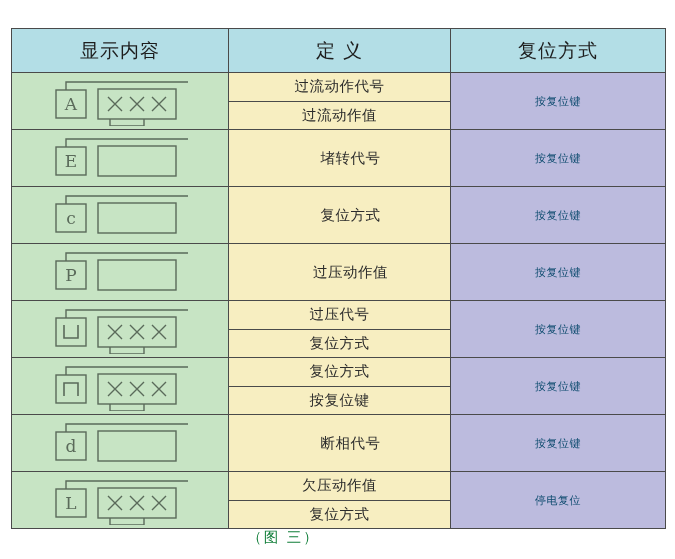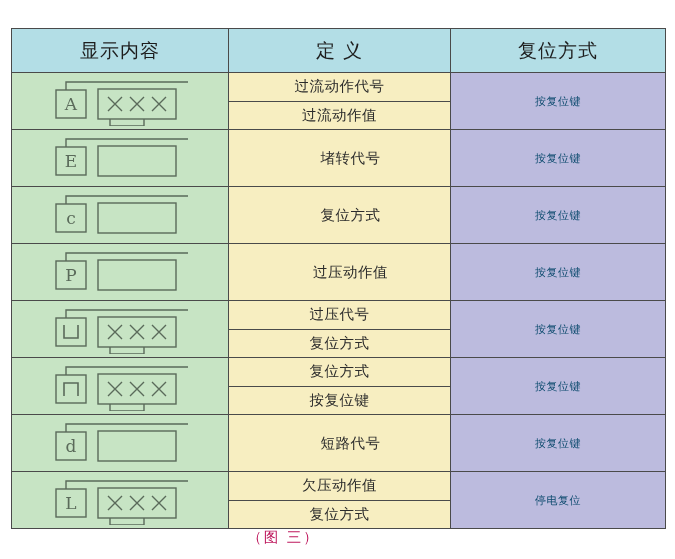--- a/index.html
+++ b/index.html
@@ -86,21 +86,21 @@
   .glyph svg { display: block; }
 
   
   .caption {
     position: absolute;
     left: 0;
     top: 528px;
     width: 567px;
     text-align: center;
     font-size: 14.5px;
-    color: #be185d;
+    color: #15803d;
     letter-spacing: 2px;
   }
 </style>
 </head>
 <body>
 
 <div id="page">
 
   <table class="spec">
     <colgroup>
@@ -228,21 +228,21 @@
           <td class="cell-display" rowspan="1">
             <div class="glyph">
               <svg width="180" height="50" viewBox="0 0 180 50" xmlns="http://www.w3.org/2000/svg">
                 <path d="M 36 14 L 36 6 L 158 6" fill="none" stroke="#5a6a5a" stroke-width="1.4"></path>
                 <rect x="26" y="14" width="30" height="28" fill="none" stroke="#5a6a5a" stroke-width="1.4"></rect>
                 <rect x="68" y="13" width="78" height="30" fill="none" stroke="#5a6a5a" stroke-width="1.4"></rect>
                 <text x="41" y="34" font-family="DejaVu Serif, Liberation Serif, serif" font-size="17" fill="#5a6a5a" text-anchor="middle">d</text>
               </svg>
             </div>
           </td>
-          <td class="cell-def tall">短路代号</td>
+          <td class="cell-def tall">断相代号</td>
           <td class="cell-reset" rowspan="1">按复位键</td>
         </tr>
         <tr>
           <td class="cell-display" rowspan="2">
             <div class="glyph">
               <svg width="180" height="50" viewBox="0 0 180 50" xmlns="http://www.w3.org/2000/svg">
                 <path d="M 36 14 L 36 6 L 158 6" fill="none" stroke="#5a6a5a" stroke-width="1.4"></path>
                 <rect x="26" y="14" width="30" height="28" fill="none" stroke="#5a6a5a" stroke-width="1.4"></rect>
                 <rect x="68" y="13" width="78" height="30" fill="none" stroke="#5a6a5a" stroke-width="1.4"></rect>
                 <text x="41" y="34" font-family="DejaVu Serif, Liberation Serif, serif" font-size="17" fill="#5a6a5a" text-anchor="middle">L</text>

